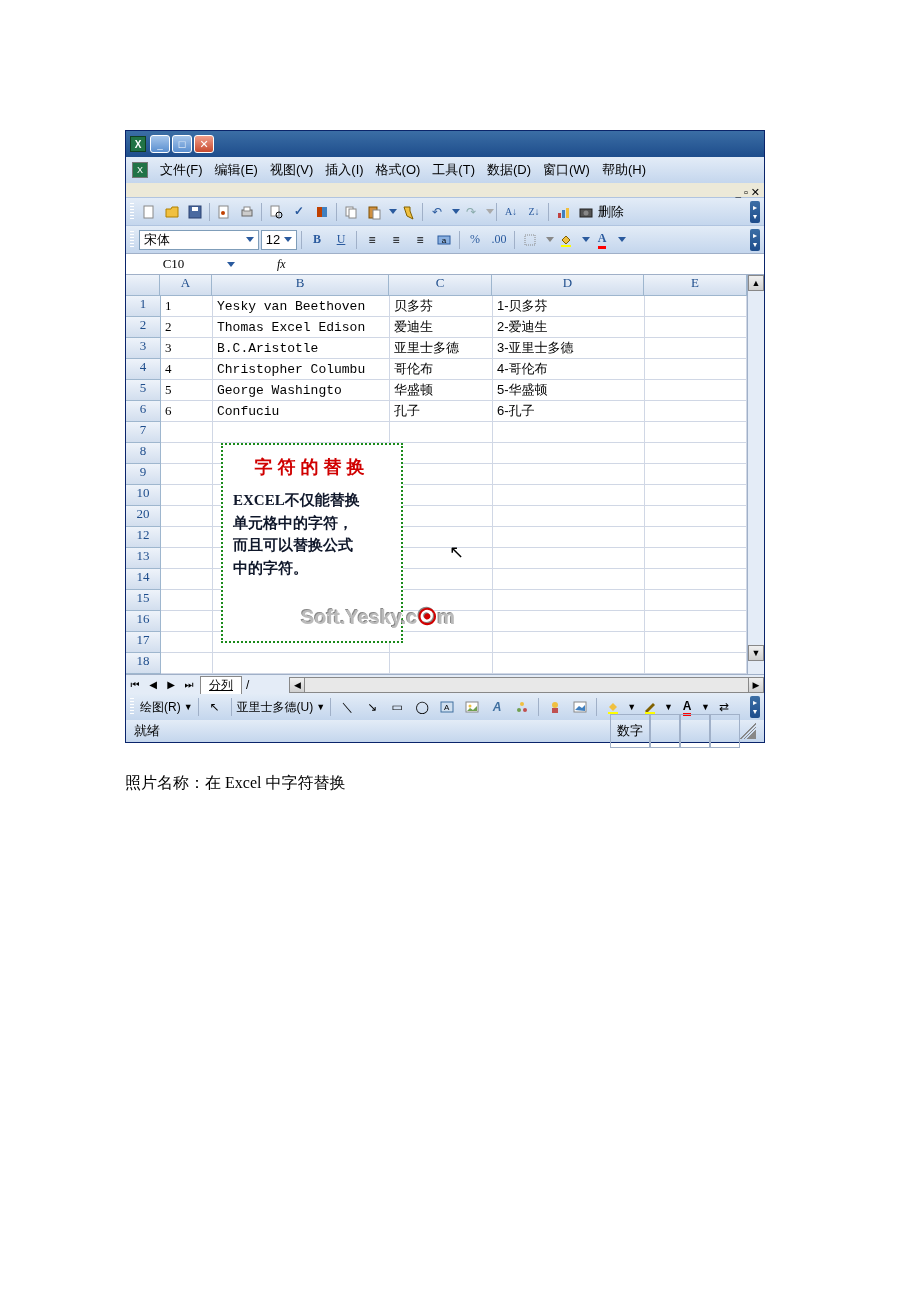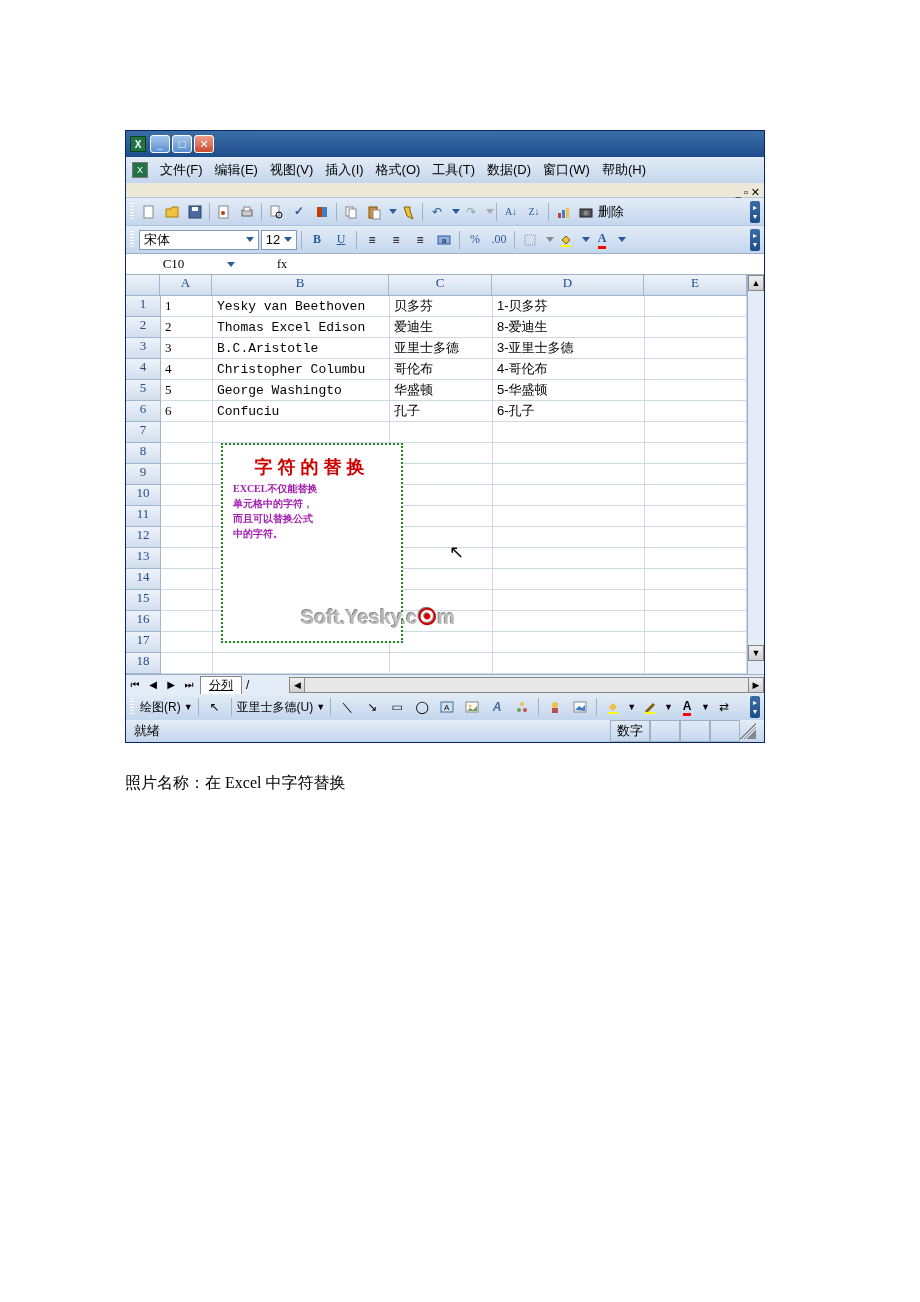--- a/index.html
+++ b/index.html
@@ -23,43 +23,43 @@
 .tb-sep { width: 1px; height: 18px; background: #a0b0c8; margin: 0 2px; }
 .tb-expand { width: 10px; height: 22px; display:flex; flex-direction:column; align-items:center; justify-content:center; margin-left:auto; background: linear-gradient(to bottom, #3b6ea5, #1e4d8c); border-radius:2px; color:#fff; font-size:8px;}
 .fmt-toolbar { display:flex; align-items:center; padding:2px 4px; background: linear-gradient(to bottom, #e3ecf7, #c4d6ed); height:28px; border-top:1px solid #b0c4e0; gap:2px; font-size:12px;}
 .font-sel { background:#fff; border:1px solid #7f9db9; height:20px; display:flex; align-items:center; padding:0 4px; font-size:13px;}
 .font-name { width: 120px; }
 .font-size { width:36px; justify-content:center;}
 .dd-arrow{border-left:4px solid transparent; border-right:4px solid transparent; border-top:5px solid #2a5a9e; margin-left:4px;}
 .namebox-row { display:flex; align-items:center; height:22px; background:#fff; border-top:1px solid #a0b0c8; border-bottom:1px solid #a0b0c8;}
 .namebox { width:95px; background:#fff; padding:0 6px; font-size:13px; display:flex; align-items:center; justify-content:center; font-family:Tahoma;}
 .nb-arrow { width:16px; display:flex; justify-content:center;}
-.fx-label { font-family:Tahoma; font-size:12px; margin-left:40px;}
+.fx-label { font-style:italic; font-family:Tahoma; font-size:12px; margin-left:40px;}
 .row-headers { background:#e4ecf7; border-right:1px solid #9eb6ce;}
 .row-header { width:34px; height:21px; text-align:center; font-family:Tahoma; font-size:13px; border-bottom:1px solid #9eb6ce; color:#1e4d8c; background: linear-gradient(to bottom, #eef3fa, #d2deee);}
 .col-header { height:21px; text-align:center; font-family:Tahoma; font-size:13px; border-right:1px solid #9eb6ce; border-bottom:1px solid #9eb6ce; color:#1e4d8c; background: linear-gradient(to bottom, #eef3fa, #d2deee);}
 .grid { position:relative; flex:1; background:#fff;}
 .grid-row { display:flex; height:21px;}
 .cell { border-right:1px solid #d0d7e5; border-bottom:1px solid #d0d7e5; padding:0 4px; font-size:13px; display:flex; align-items:center; overflow:hidden;}
 .col-a{width:52px;} .col-b{width:177px;} .col-c{width:103px;} .col-d{width:152px;} .col-e{width:100px;}
 .overlay-box { position:absolute; left:60px; top:147px; width:182px; height:200px; border:2px dotted #1a8a1a; background:#fff; padding:10px;}
 .overlay-title { color:#d00000; font-family:KaiTi,SimSun; font-size:18px; font-weight:bold; text-align:center; letter-spacing:5px;}
-.overlay-text { color:#a21caf; font-family:SimHei,SimSun; font-size:10px; font-weight:bold; margin-top:2px; line-height:1.5;}
+.overlay-text { color:#0f172a; font-family:SimHei,SimSun; font-size:15px; font-weight:bold; margin-top:10px; line-height:1.5;}
 .watermark { position:absolute; left:140px; top:310px; font-family:Arial; font-size:20px; font-weight:bold; color:#bbb; text-shadow:1px 1px 0 #fff, -1px -1px 0 #888;}
 .watermark .dot{color:#d00000;}
 .cursor-arrow { position:absolute; left:288px; top:245px; font-size:18px; color:#000;}
 .sheet-tabs-row { display:flex; align-items:center; height:20px; background:#e4ecf7; border-top:1px solid #a0b0c8; font-size:12px;}
 .nav-btn { width:18px; height:18px; display:flex; align-items:center; justify-content:center; cursor:pointer; font-size:10px;}
 .sheet-tab { background:#fff; border:1px solid #888; border-bottom:none; padding:0 8px; text-decoration:underline; margin-left:2px;}
 .h-scroll { flex:1; margin-left:40px; display:flex; align-items:center;}
 .h-scroll-btn{width:16px;height:16px;background:linear-gradient(#f0f0f0,#d0d0d0);border:1px solid #888;display:flex;align-items:center;justify-content:center;font-size:9px;}
 .h-scroll-track{flex:1;height:16px;background:#e8e8e8;border-top:1px solid #888;border-bottom:1px solid #888;}
 .draw-toolbar { display:flex; align-items:center; padding:2px 4px; background:linear-gradient(to bottom, #e3ecf7, #c4d6ed); height:26px; font-size:12px; gap:3px;}
 .statusbar { display:flex; align-items:center; height:22px; background:linear-gradient(to bottom, #e3ecf7, #c4d6ed); font-size:13px; padding:4px 8px;}
-.status-cell{border:1px solid #a0b0c8; padding:0 6px; height:22px; display:flex; align-items:center;}
+.status-cell{border:1px solid #a0b0c8; padding:0 6px; height:34px; display:flex; align-items:center;}
 .caption { font-family:SimSun; font-size:16px; margin-top:30px;}
 .ico-svg{width:16px;height:16px;}
 .v-scroll{width:17px; background:#e4ecf7; border-left:1px solid #a0b0c8;}
 .v-scroll-btn{height:16px;background:linear-gradient(#f0f0f0,#d0d0d0);border:1px solid #888;display:flex;align-items:center;justify-content:center;font-size:9px;}
 </style>
 </head>
 <body>
 
 <div class="window">
 
@@ -262,21 +262,21 @@
             <div class="row-header">1</div>
             <div class="row-header">2</div>
             <div class="row-header">3</div>
             <div class="row-header">4</div>
             <div class="row-header">5</div>
             <div class="row-header">6</div>
             <div class="row-header">7</div>
             <div class="row-header">8</div>
             <div class="row-header">9</div>
             <div class="row-header">10</div>
-            <div class="row-header">11</div>
+            <div class="row-header">20</div>
             <div class="row-header">12</div>
             <div class="row-header">13</div>
             <div class="row-header">14</div>
             <div class="row-header">15</div>
             <div class="row-header">16</div>
             <div class="row-header">17</div>
             <div class="row-header">18</div>
           </div>
         <div class="grid" id="grid-body">
 
@@ -284,21 +284,21 @@
               <div class="cell col-a" style="font-family: Tahoma;">1</div>
               <div class="cell col-b" style="font-family: &quot;Courier New&quot;, monospace;">Yesky van Beethoven</div>
               <div class="cell col-c">贝多芬</div>
               <div class="cell col-d">1-贝多芬</div>
               <div class="cell" style="flex: 1 1 0%;"></div>
             </div>
             <div class="grid-row">
               <div class="cell col-a" style="font-family: Tahoma;">2</div>
               <div class="cell col-b" style="font-family: &quot;Courier New&quot;, monospace;">Thomas Excel Edison</div>
               <div class="cell col-c">爱迪生</div>
-              <div class="cell col-d">8-爱迪生</div>
+              <div class="cell col-d">2-爱迪生</div>
               <div class="cell" style="flex: 1 1 0%;"></div>
             </div>
             <div class="grid-row">
               <div class="cell col-a" style="font-family: Tahoma;">3</div>
               <div class="cell col-b" style="font-family: &quot;Courier New&quot;, monospace;">B.C.Aristotle</div>
               <div class="cell col-c">亚里士多德</div>
               <div class="cell col-d">3-亚里士多德</div>
               <div class="cell" style="flex: 1 1 0%;"></div>
             </div>
             <div class="grid-row">

